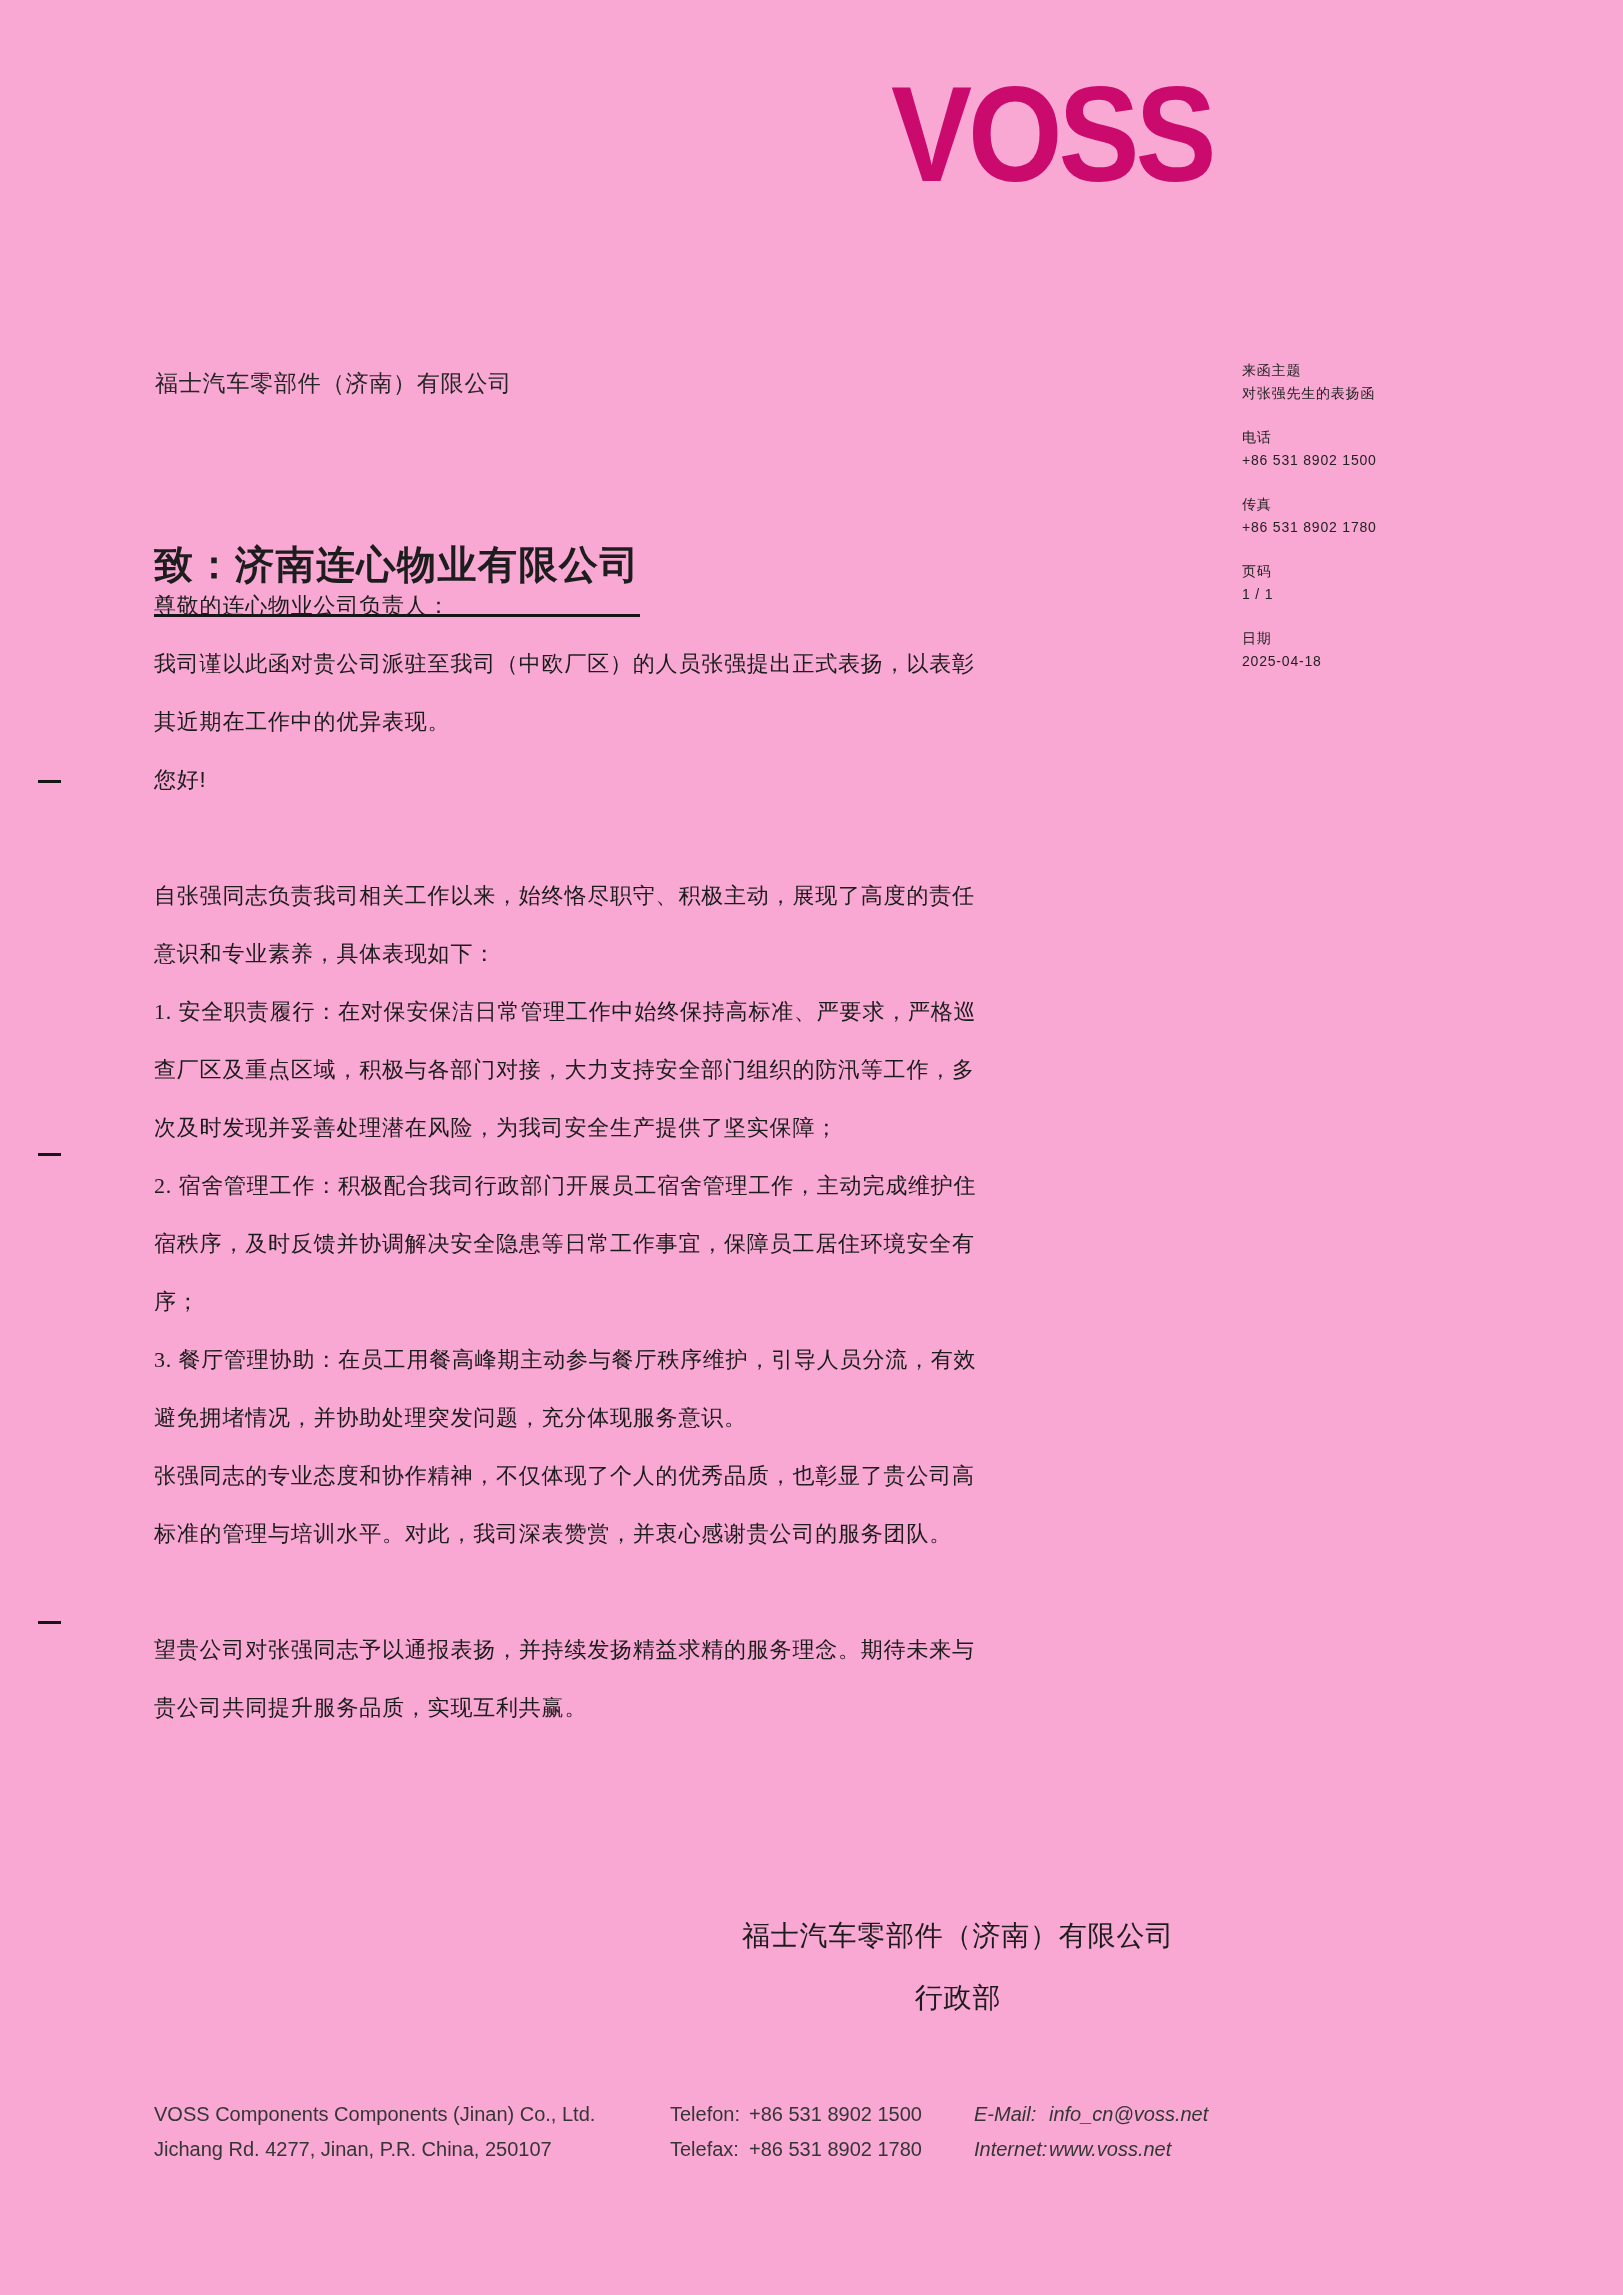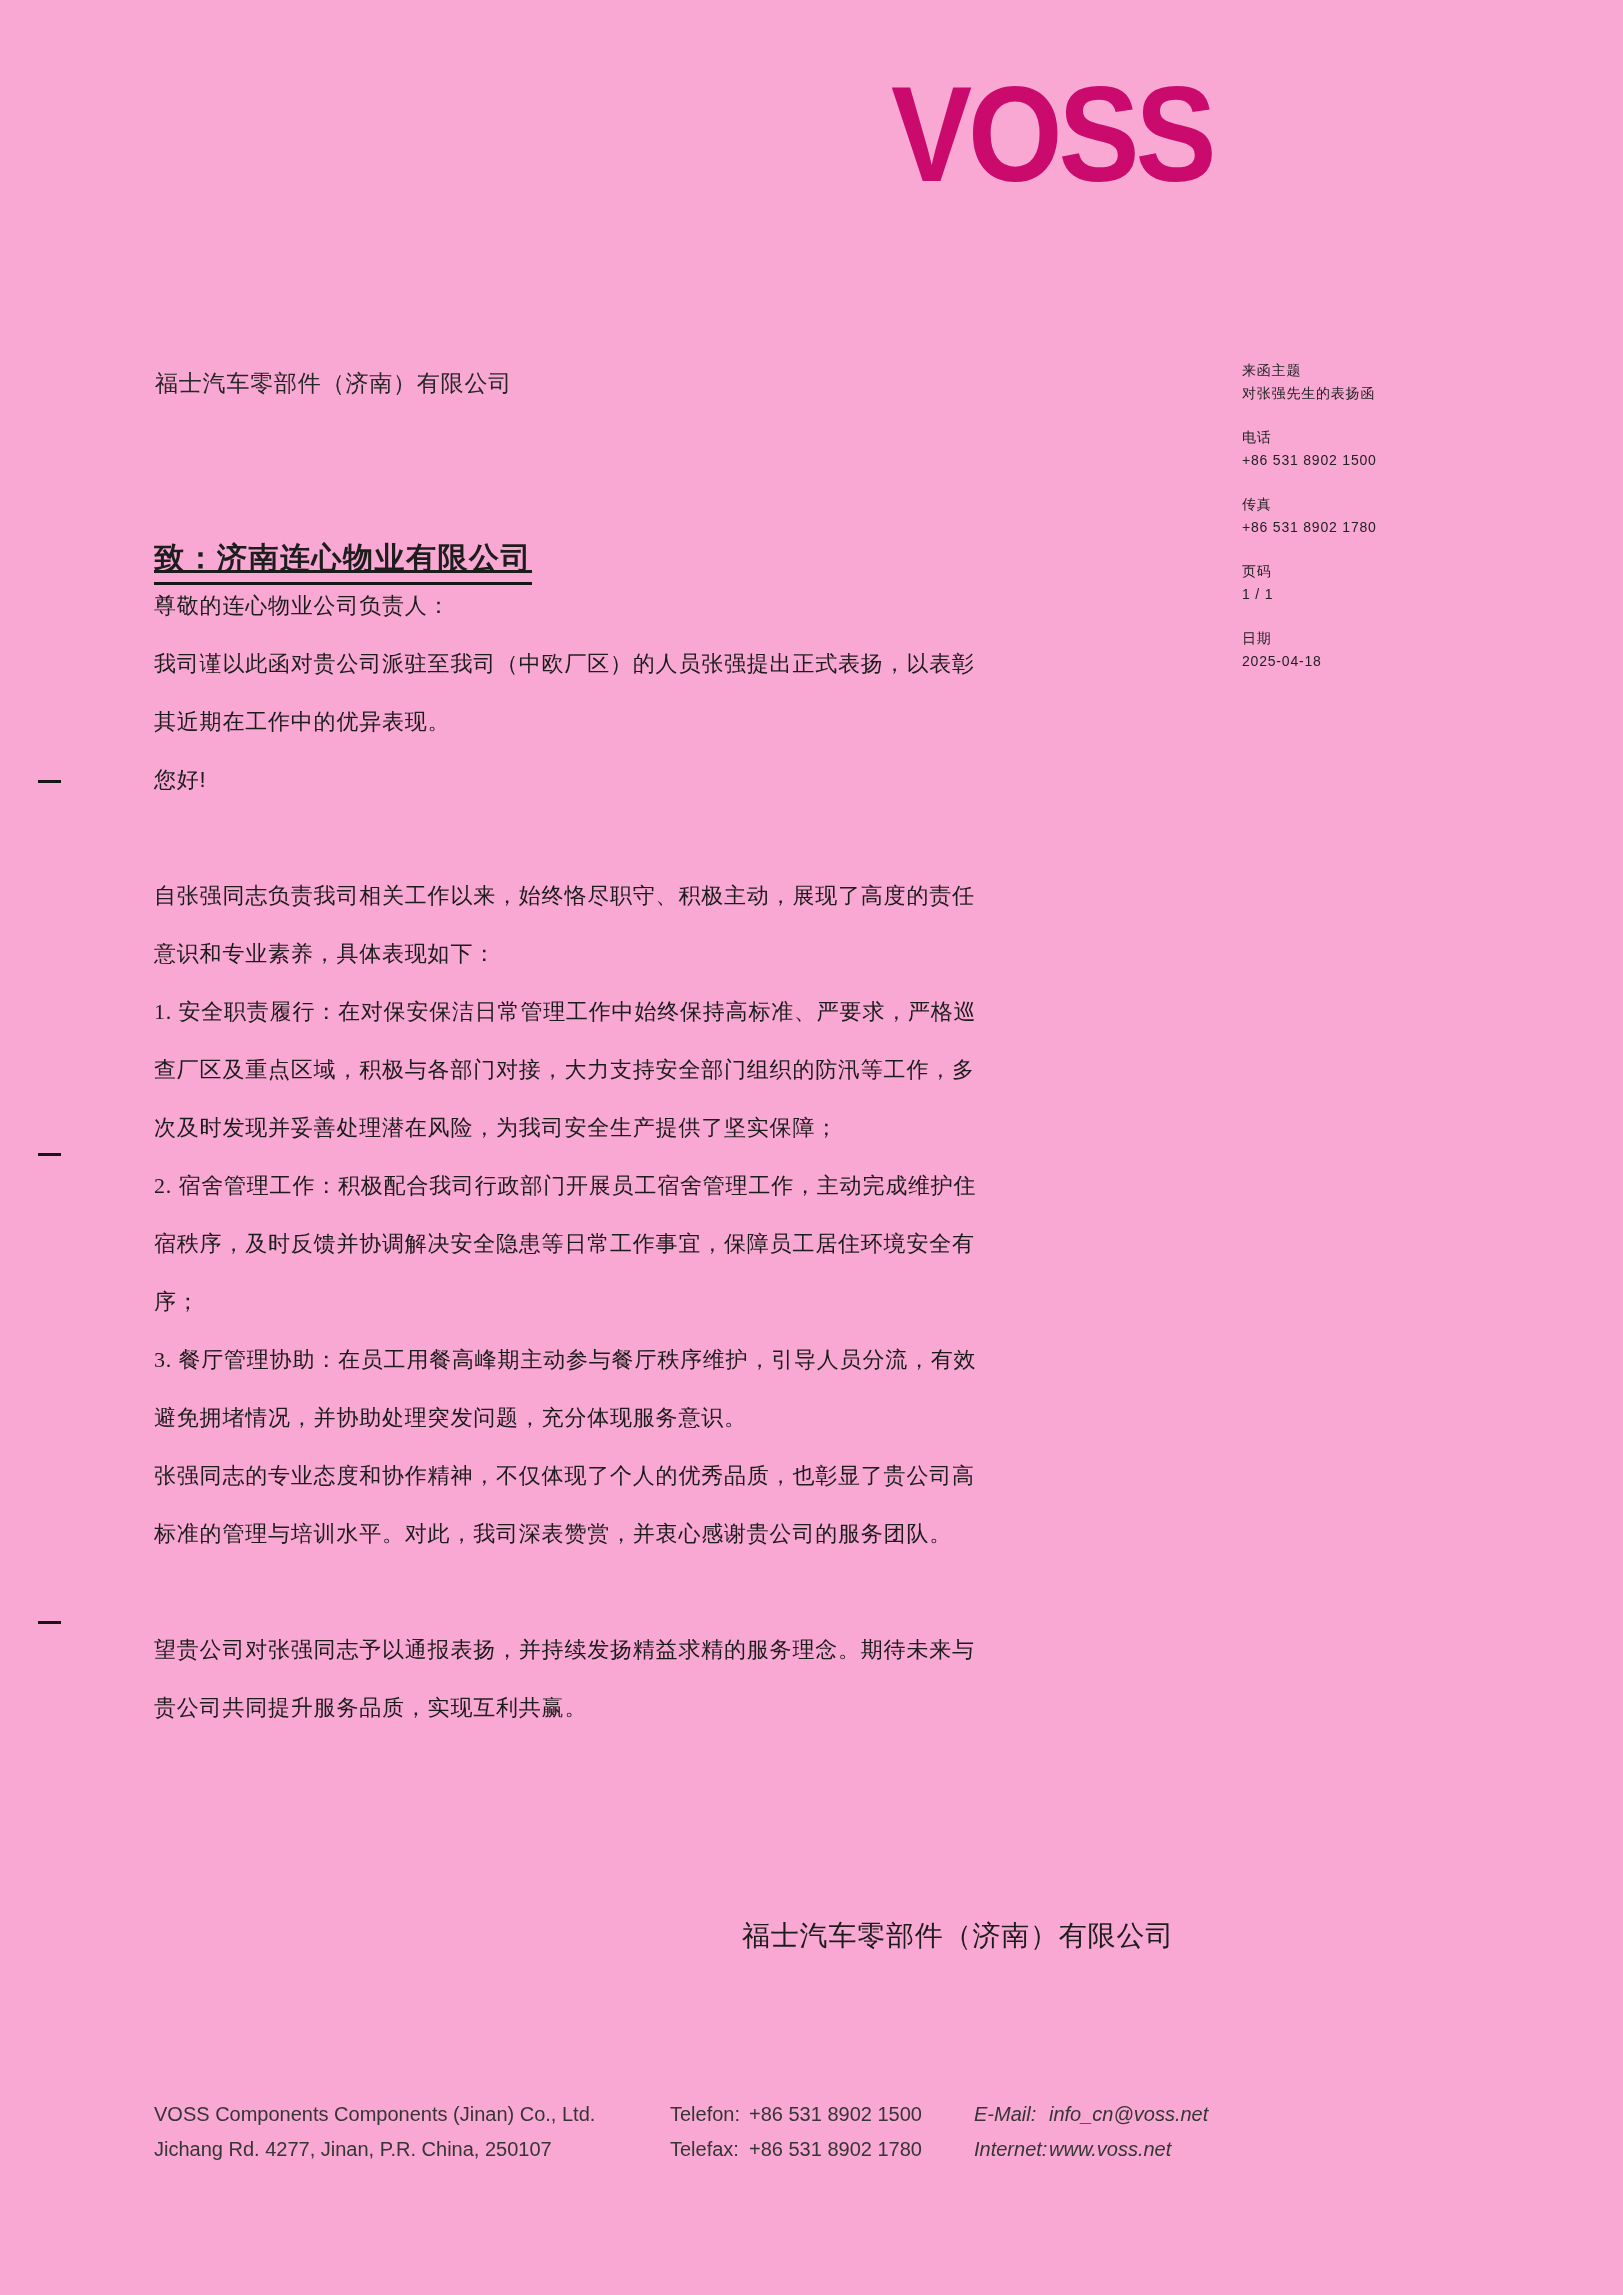--- a/index.html
+++ b/index.html
@@ -44,26 +44,25 @@
   }
 
   
   .recipient {
     position: absolute;
     left: 154px;
     top: 538px;
   }
   .recipient span {
     display: inline-block;
-    font-size: 30px;
+    font-size: 39px;
     font-weight: bold;
     letter-spacing: 1.5px;
-    padding-bottom: 3px;
+    padding-bottom: 22px;
     border-bottom: 3px solid #161616;
-    text-decoration: underline;
   }
 
   
   .body-text {
     position: absolute;
     left: 154px;
     top: 577px;
     width: 1100px;
     font-size: 22px;
     line-height: 58px;
@@ -165,20 +164,21 @@
 避免拥堵情况，并协助处理突发问题，充分体现服务意识。
 张强同志的专业态度和协作精神，不仅体现了个人的优秀品质，也彰显了贵公司高
 标准的管理与培训水平。对此，我司深表赞赏，并衷心感谢贵公司的服务团队。</div>
     <div class="pre gap-above">望贵公司对张强同志予以通报表扬，并持续发扬精益求精的服务理念。期待未来与
 贵公司共同提升服务品质，实现互利共赢。</div>
 
   </div>
 
   <div class="signature">
     <div class="sig-line">福士汽车零部件（济南）有限公司</div>
+    <div class="sig-line">行政部</div>
   </div>
 
   <div class="info-panel">
 
     <div class="ip-group">
       <div class="ip-label">来函主题</div>
       <div class="ip-value">对张强先生的表扬函</div>
     </div>
 
     <div class="ip-group">

